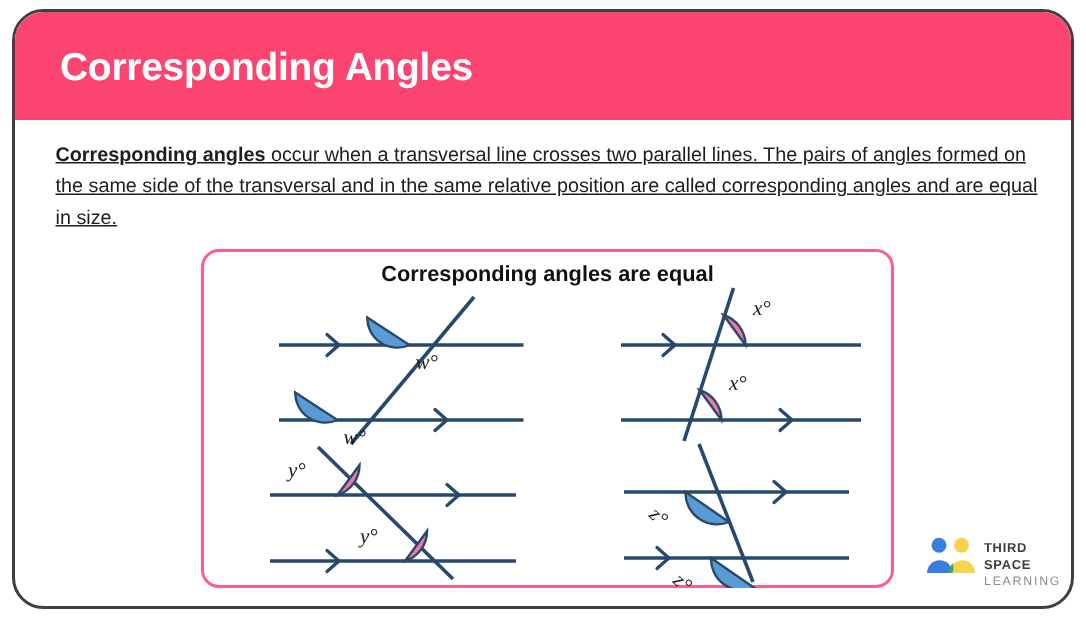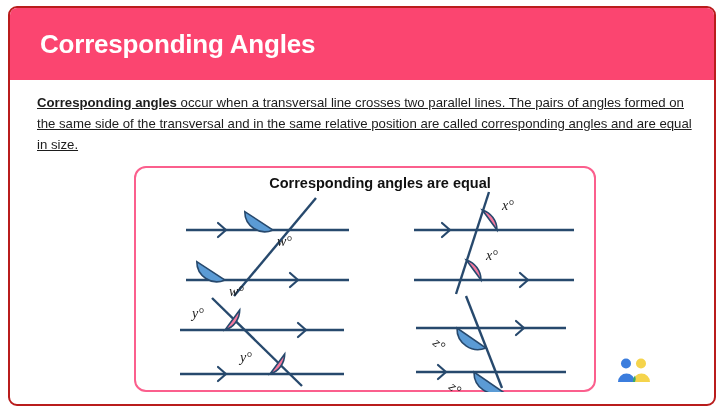--- a/index.html
+++ b/index.html
@@ -12,22 +12,22 @@
     font-family: "Liberation Sans", sans-serif;
   }
 
   .card {
     position: absolute;
     left: 8px;
     top: 6px;
     width: 708px;
     height: 400px;
     background: #ffffff;
-    border: 2px solid #b91c1c;
-    border-radius: 9px;
+    border: 2px solid #404040;
+    border-radius: 21px;
     box-sizing: border-box;
     overflow: hidden;
   }
 
   .header {
     position: absolute;
     left: 0;
     top: 0;
     width: 100%;
     height: 72px;
@@ -64,21 +64,21 @@
     height: 226px;
     border: 2px solid #fb5f8d;
     border-radius: 12px;
     box-sizing: border-box;
     background: #ffffff;
   }
 
   .box-title {
     position: absolute;
     top: 7px;
-    left: 15px;
+    left: 0;
     width: 100%;
     text-align: center;
     font-size: 14.5px;
     font-weight: bold;
     color: #111111;
   }
 
   .fig {
     position: absolute;
   }
@@ -185,15 +185,19 @@
   </div>
 
   <div class="logo">
     <svg width="36" height="30" viewBox="0 0 36 30">
       <circle cx="10" cy="7.5" r="5" fill="#3b7ddd"></circle>
       <circle cx="25" cy="7.5" r="5" fill="#f5d44c"></circle>
       <path d="M 2 26 A 8.5 8.5 0 0 1 19 26 Z" fill="#3b7ddd"></path>
       <path d="M 17 26 A 8.5 8.5 0 0 1 34 26 Z" fill="#f5d44c"></path>
       <path d="M 17 26 A 8.5 8.5 0 0 1 19 19.5 A 8.5 8.5 0 0 1 19 26 Z" fill="#3aa76d"></path>
     </svg>
+    <div class="logo-text">
+      <span class="logo-line1">THIRD SPACE</span>
+      <span class="logo-line2">LEARNING</span>
+    </div>
   </div>
 
 </div>
 
 </body></html>

